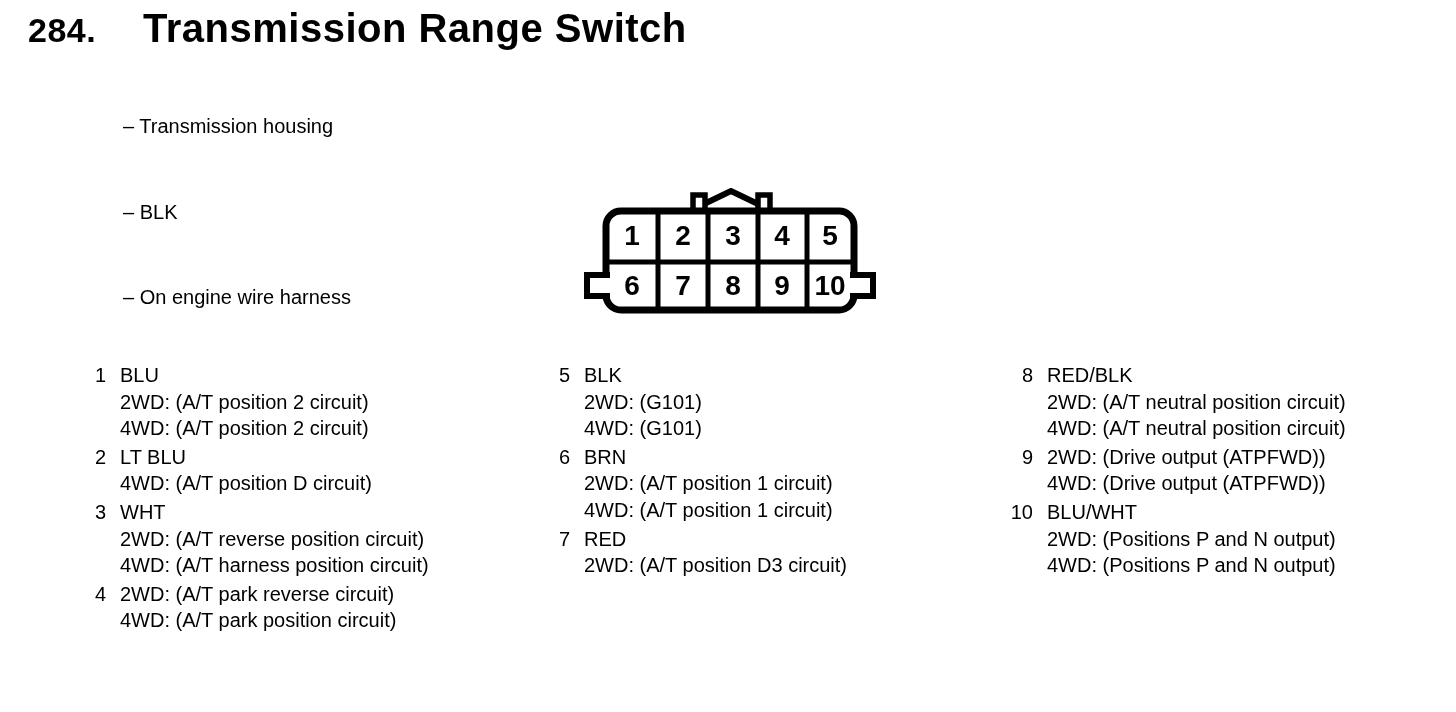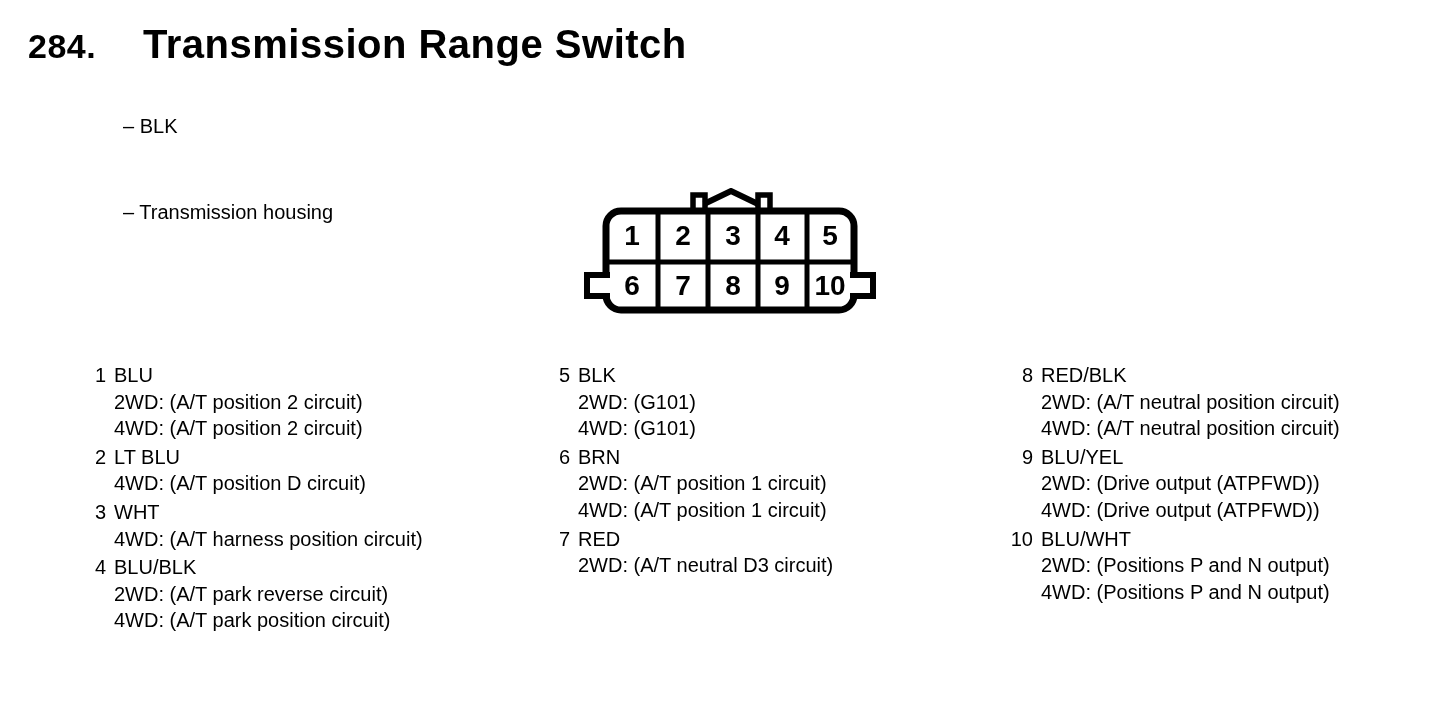--- a/index.html
+++ b/index.html
@@ -13,21 +13,21 @@
     position: relative;
     font-family: "Liberation Sans", sans-serif;
     color: #000000;
     overflow: hidden;
   }
 
   
   .header {
     position: absolute;
     left: 28px;
-    top: 22px;
+    top: 6px;
     display: flex;
     align-items: baseline;
   }
   .section-number {
     font-size: 34px;
     font-weight: bold;
     width: 115px;
     letter-spacing: 0.5px;
   }
   .page-title {
@@ -75,34 +75,35 @@
   .pin-group {
     display: flex;
     margin-bottom: 2px;
   }
   .pin-num {
     width: 28px;
     text-align: right;
     flex: 0 0 28px;
   }
   .pin-info {
-    margin-left: 8px;
+    margin-left: 14px;
   }
 </style>
 </head>
 <body>
 
 <div class="header">
   <span class="section-number">284.</span>
   <span class="page-title">Transmission Range Switch</span>
 </div>
 
 <div class="attributes">
+  <div>– Transmission housing</div>
   <div>– BLK</div>
-  <div>– Transmission housing</div>
+  <div>– On engine wire harness</div>
 </div>
 
 <svg class="connector" viewBox="0 0 300 130">
 
   <rect x="26" y="23" width="248" height="99" rx="15" fill="#ffffff" stroke="#000000" stroke-width="7"></rect>
 
   <g stroke="#000000" stroke-width="5">
     <line x1="26" y1="74" x2="274" y2="74"></line>
     <line x1="78" y1="23" x2="78" y2="122"></line>
     <line x1="128" y1="23" x2="128" y2="122"></line>
@@ -143,27 +144,27 @@
     <div class="pin-num">2</div>
     <div class="pin-info">
       <div>LT BLU</div>
       <div>4WD: (A/T position D circuit)</div>
     </div>
   </div>
   <div class="pin-group">
     <div class="pin-num">3</div>
     <div class="pin-info">
       <div>WHT</div>
+      <div>2WD: (A/T reverse position circuit)</div>
       <div>4WD: (A/T harness position circuit)</div>
     </div>
   </div>
   <div class="pin-group">
     <div class="pin-num">4</div>
     <div class="pin-info">
-      <div>BLU/BLK</div>
       <div>2WD: (A/T park reverse circuit)</div>
       <div>4WD: (A/T park position circuit)</div>
     </div>
   </div>
 </div>
 
 <div class="pin-col pin-col-2">
   <div class="pin-group">
     <div class="pin-num">5</div>
     <div class="pin-info">
@@ -177,38 +178,37 @@
     <div class="pin-info">
       <div>BRN</div>
       <div>2WD: (A/T position 1 circuit)</div>
       <div>4WD: (A/T position 1 circuit)</div>
     </div>
   </div>
   <div class="pin-group">
     <div class="pin-num">7</div>
     <div class="pin-info">
       <div>RED</div>
-      <div>2WD: (A/T neutral D3 circuit)</div>
+      <div>2WD: (A/T position D3 circuit)</div>
     </div>
   </div>
 </div>
 
 <div class="pin-col pin-col-3">
   <div class="pin-group">
     <div class="pin-num">8</div>
     <div class="pin-info">
       <div>RED/BLK</div>
       <div>2WD: (A/T neutral position circuit)</div>
       <div>4WD: (A/T neutral position circuit)</div>
     </div>
   </div>
   <div class="pin-group">
     <div class="pin-num">9</div>
     <div class="pin-info">
-      <div>BLU/YEL</div>
       <div>2WD: (Drive output (ATPFWD))</div>
       <div>4WD: (Drive output (ATPFWD))</div>
     </div>
   </div>
   <div class="pin-group">
     <div class="pin-num">10</div>
     <div class="pin-info">
       <div>BLU/WHT</div>
       <div>2WD: (Positions P and N output)</div>
       <div>4WD: (Positions P and N output)</div>

